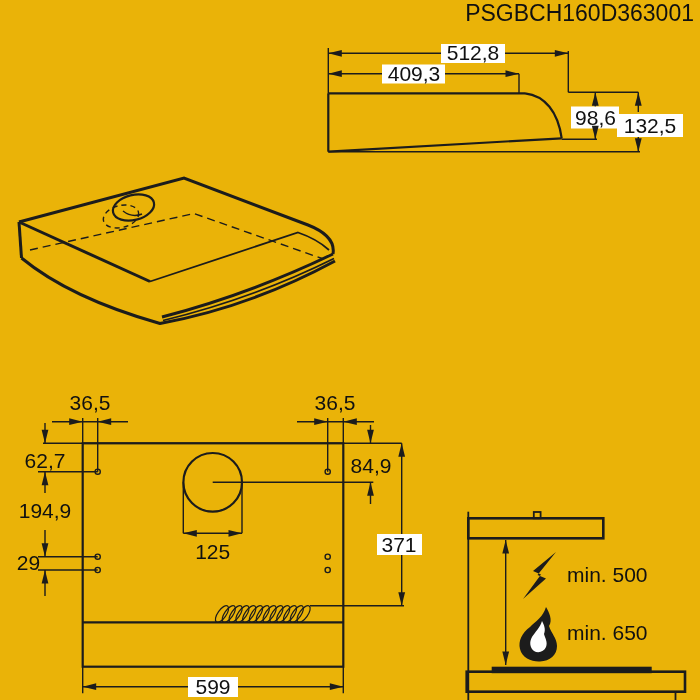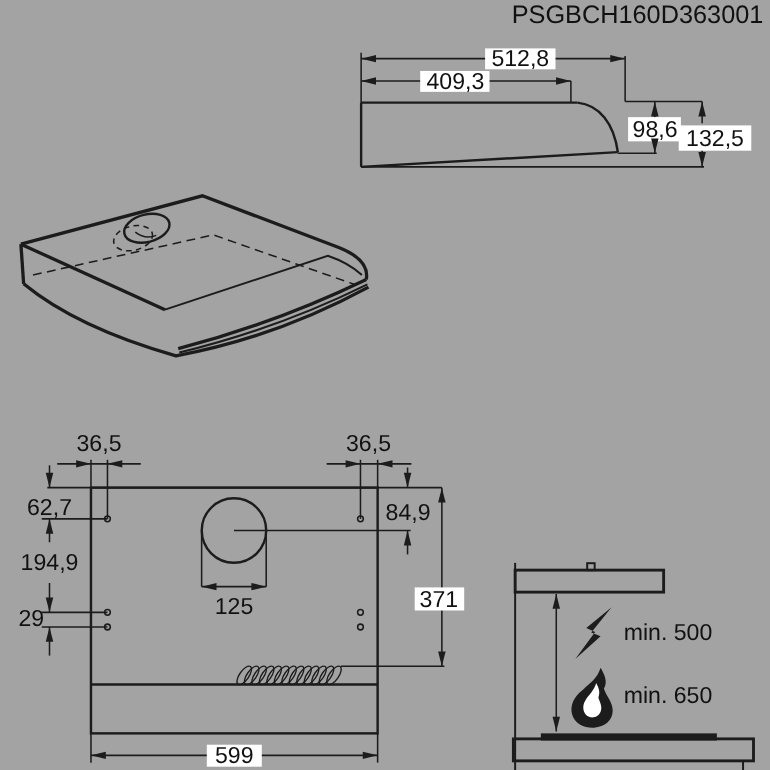--- a/index.html
+++ b/index.html
@@ -1,16 +1,16 @@
 <!DOCTYPE html>
 <html><head>
 <meta charset="utf-8">
 <style>
   html,body{margin:0;padding:0;background:#fff;}
-  .sheet{width:700px;height:700px;background:#a3a3a3;position:relative;overflow:hidden;}
+  .sheet{width:700px;height:700px;background:#eab308;position:relative;overflow:hidden;}
   svg{display:block;}
   text{font-family:"Liberation Sans","DejaVu Sans",sans-serif;fill:#111;}
   .dim-label{font-size:21px;}
   .title-label{font-size:23px;}
   .min-label{font-size:21px;}
   .ln{stroke:#1c1c1c;fill:none;}
   .w14{stroke-width:1.4;}
   .w18{stroke-width:1.8;}
   .w22{stroke-width:2.2;}
   .w26{stroke-width:2.6;}

